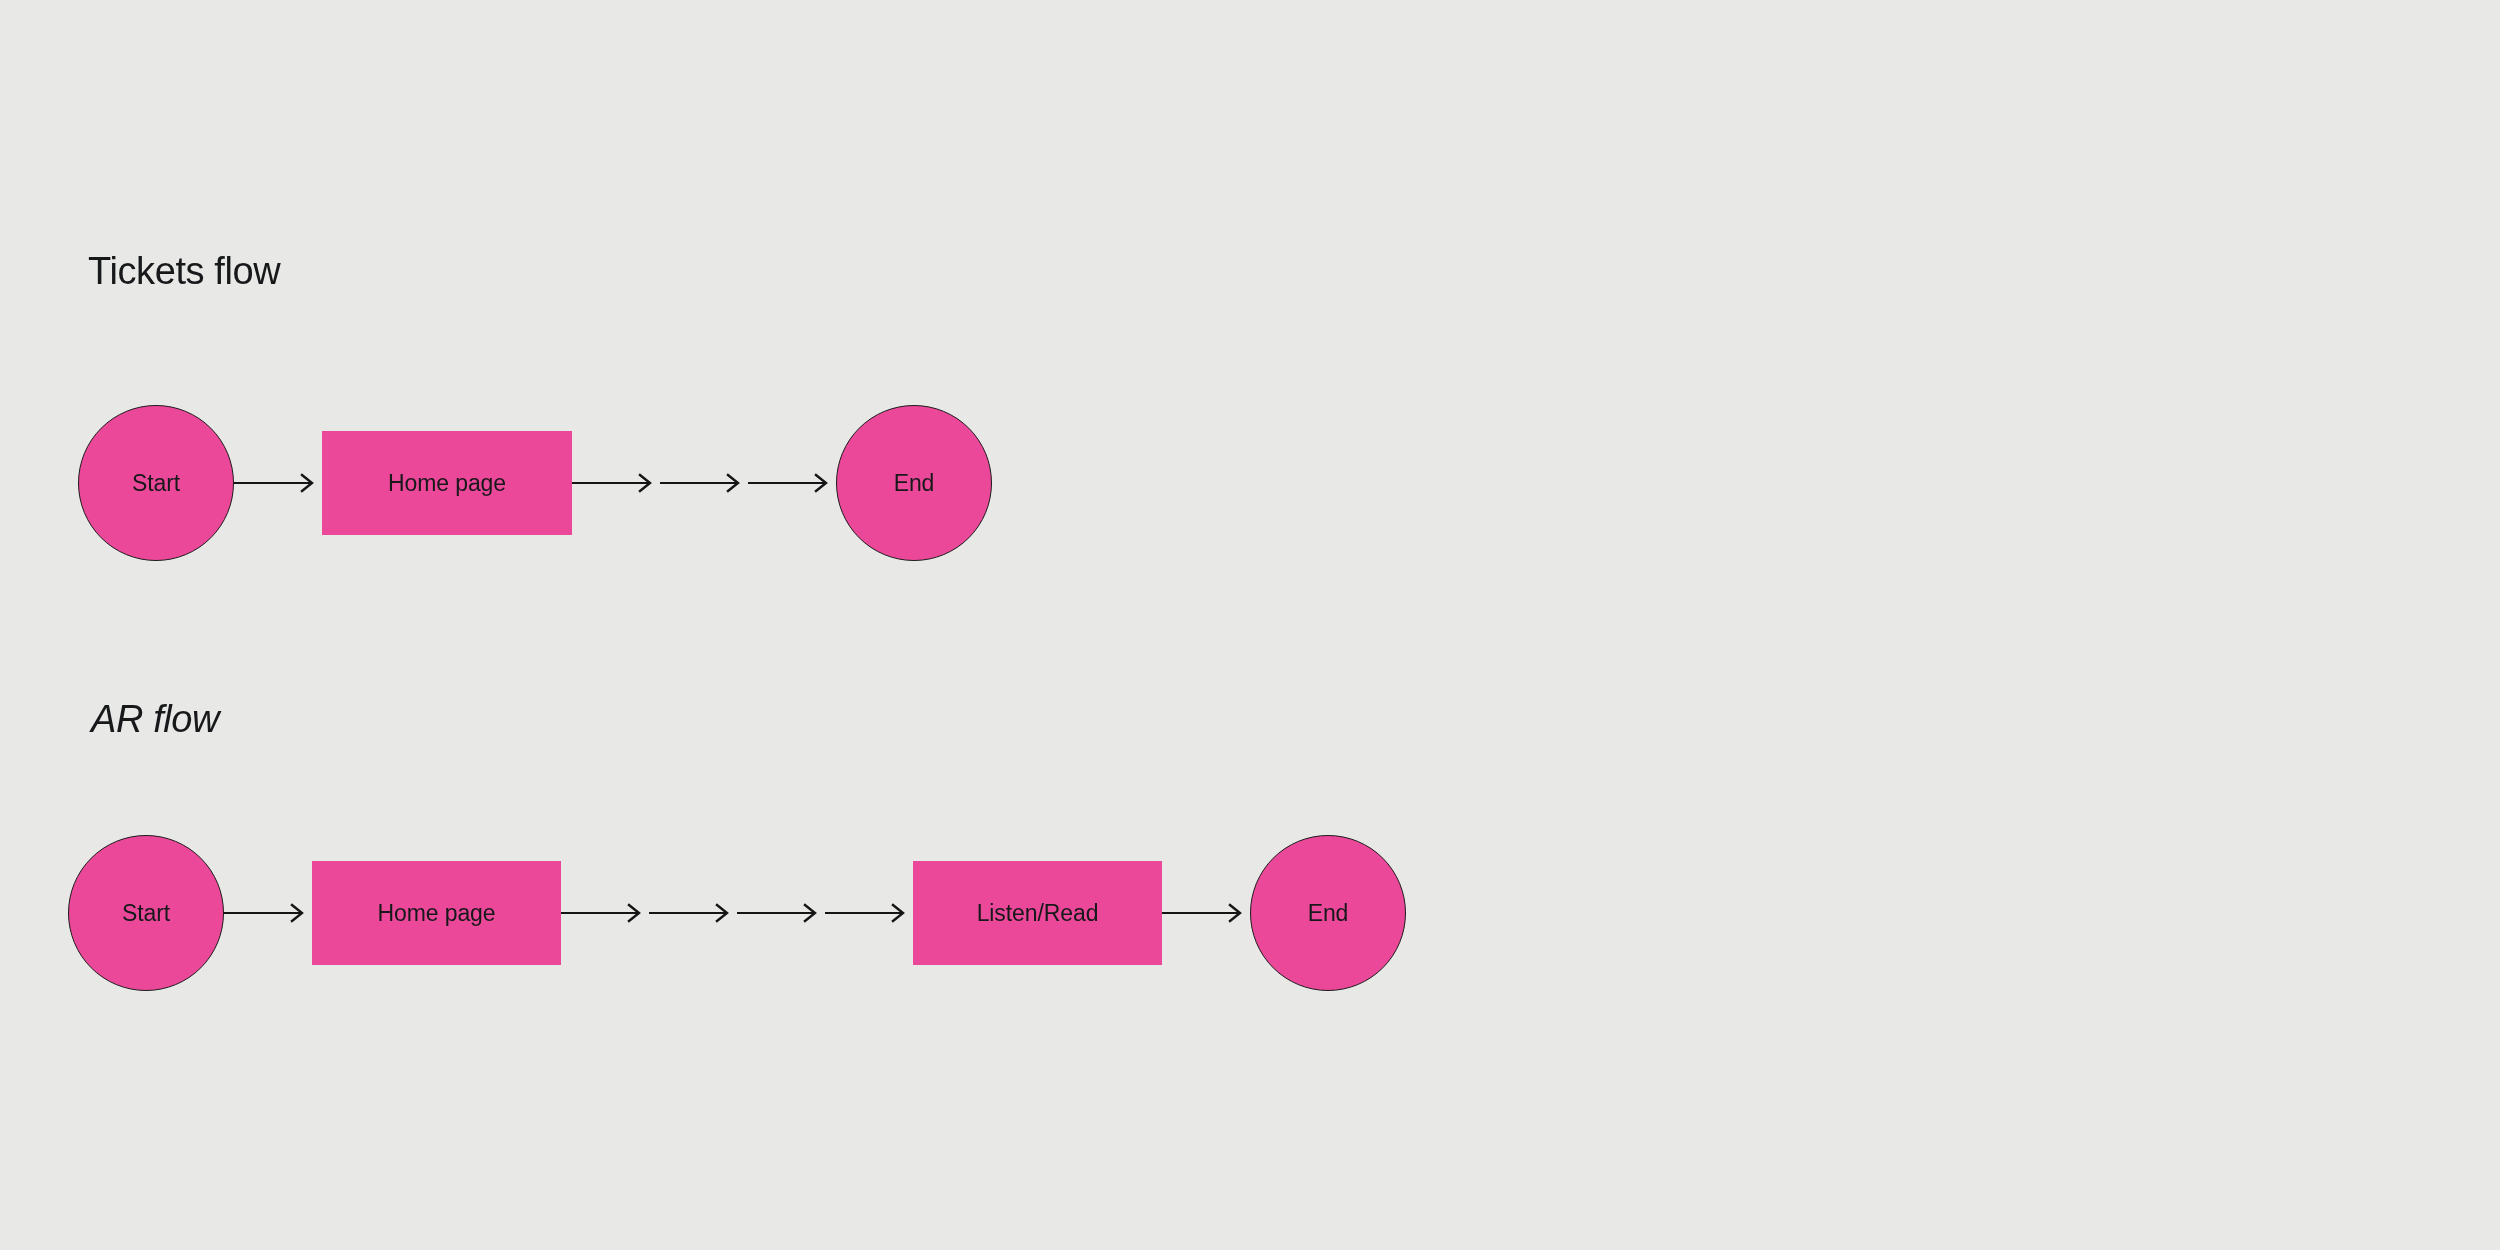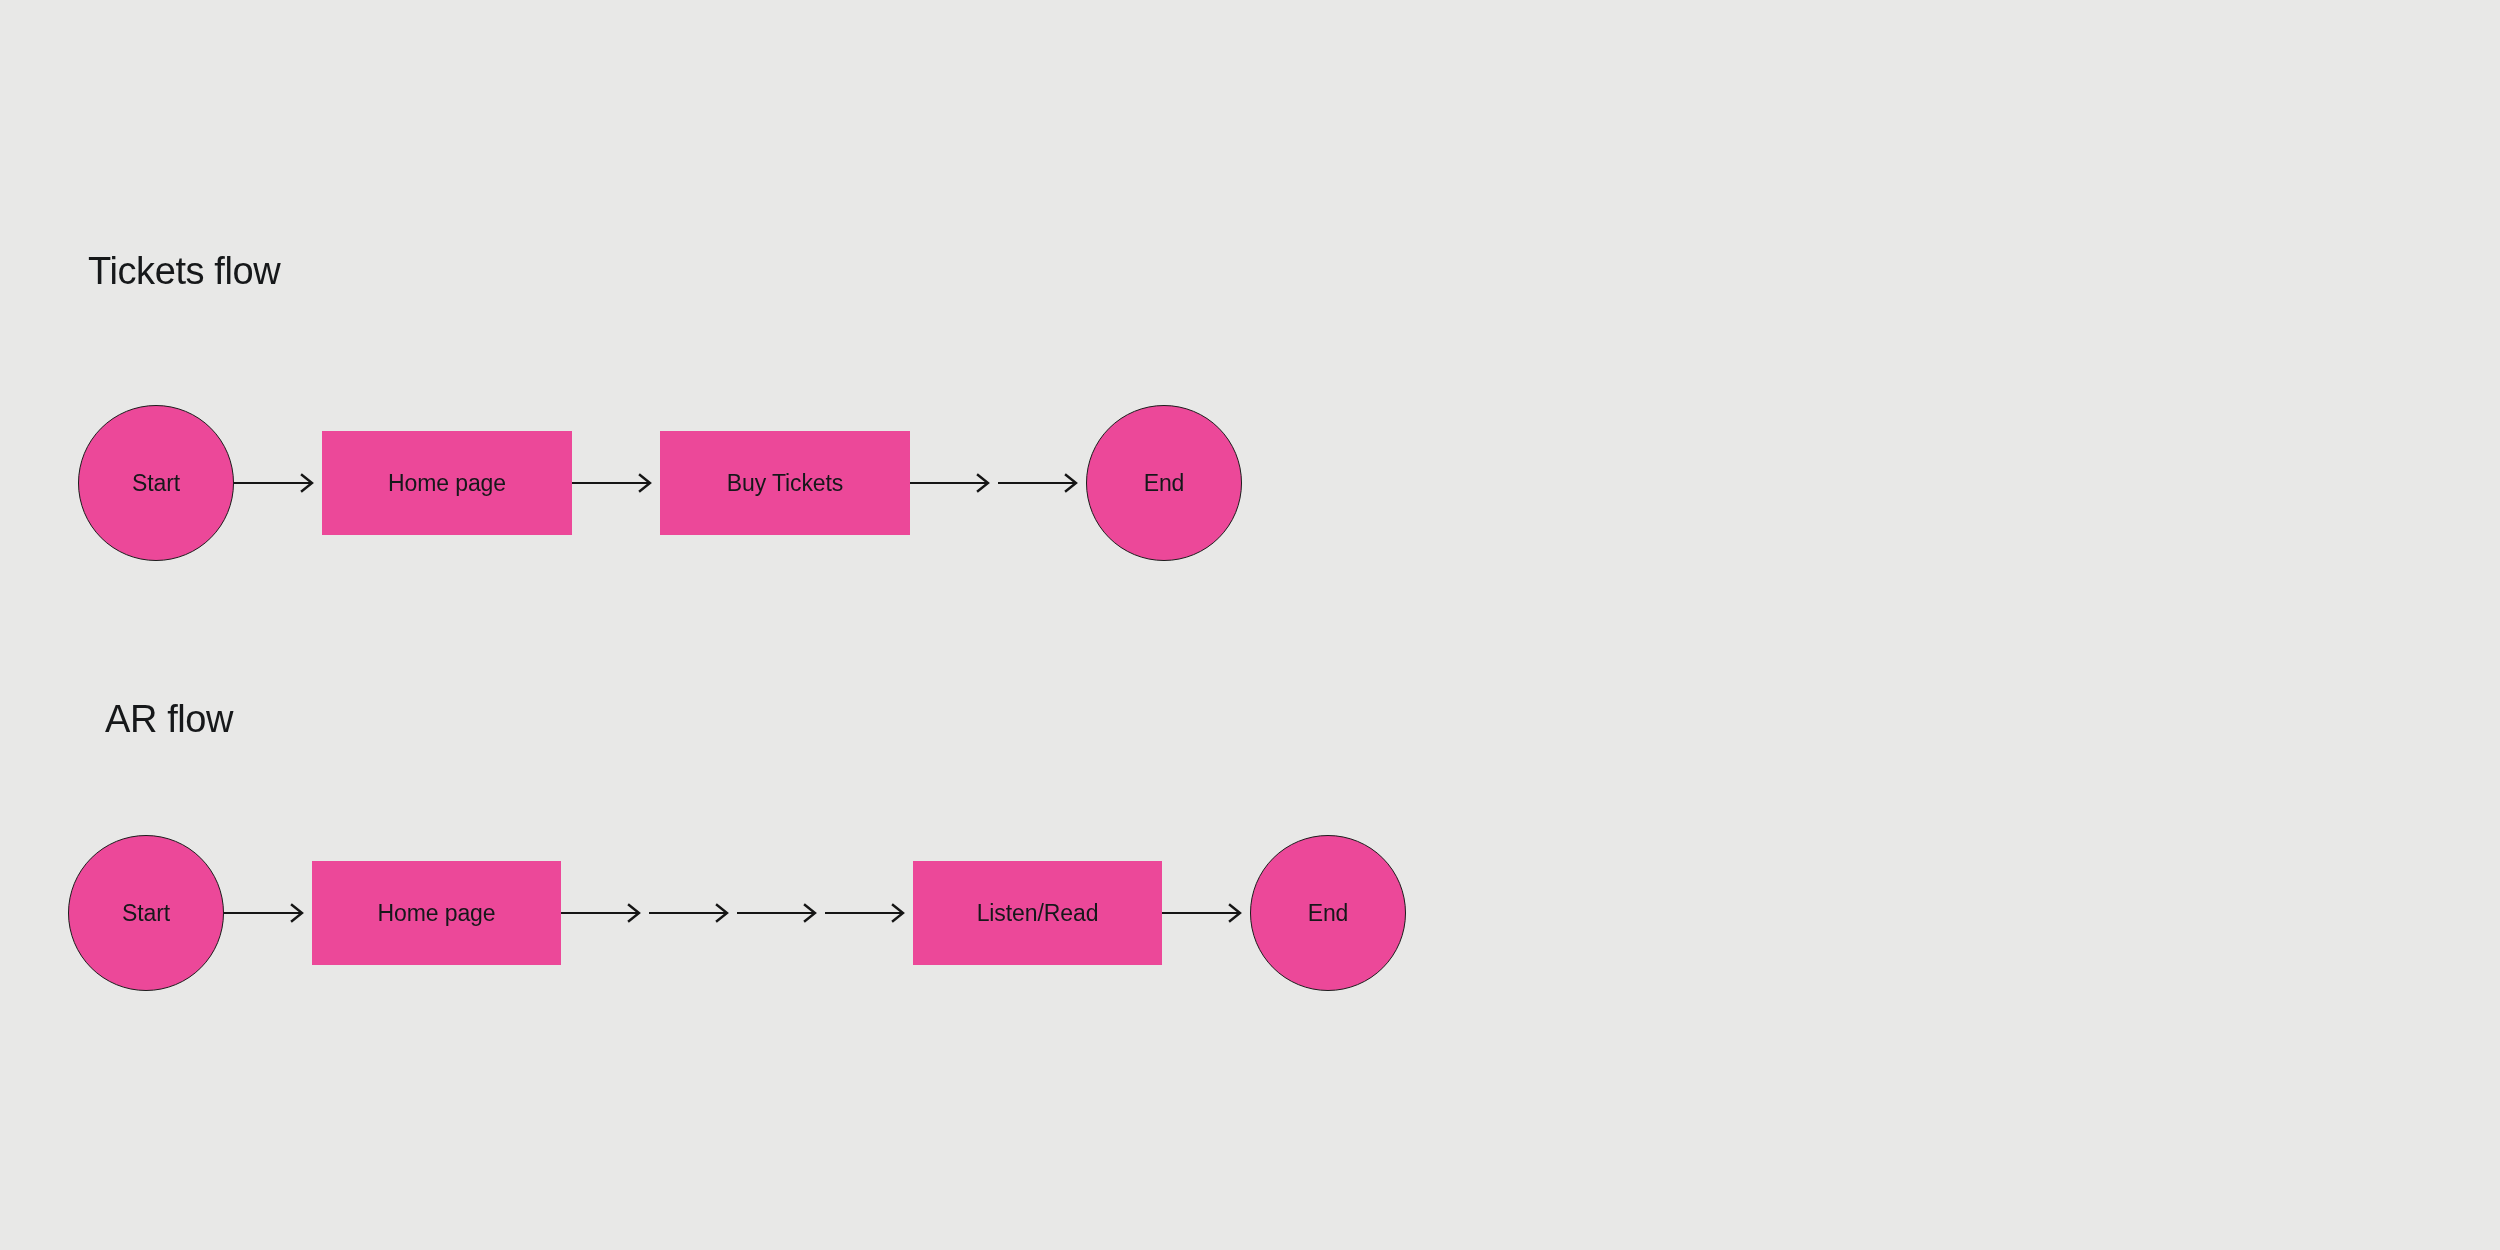--- a/index.html
+++ b/index.html
@@ -26,21 +26,21 @@
   .section-title {
     position: absolute;
     font-size: 38px;
     font-weight: 400;
     letter-spacing: -0.4px;
     color: #16181a;
     white-space: nowrap;
     line-height: 1;
   }
   #title-tickets { left: 88px;  top: 252px; }
-  #title-ar      { left: 105px; top: 700px; }
+  #title-ar      { left: 91px; top: 700px; font-style: italic; }
 
   
   .flow-row {
     position: absolute;
     display: flex;
     flex-direction: row;
     align-items: center;
     height: 170px;
   }
   #row-tickets { left: 78px; top: 398px; }
@@ -121,23 +121,20 @@
 
     <div class="node step">
       <span>Home page</span>
     </div>
 
     <svg class="connector" viewBox="0 0 88 22">
       <line class="shaft" x1="0" y1="11" x2="78" y2="11"></line>
       <polyline class="head" points="68,3 78,11 68,19"></polyline>
     </svg>
 
-    <div class="node step">
-      <span>Buy Tickets</span>
-    </div>
 
     <svg class="connector" viewBox="0 0 88 22">
       <line class="shaft" x1="0" y1="11" x2="78" y2="11"></line>
       <polyline class="head" points="68,3 78,11 68,19"></polyline>
     </svg>
 
 
     <svg class="connector" viewBox="0 0 88 22">
       <line class="shaft" x1="0" y1="11" x2="78" y2="11"></line>
       <polyline class="head" points="68,3 78,11 68,19"></polyline>

